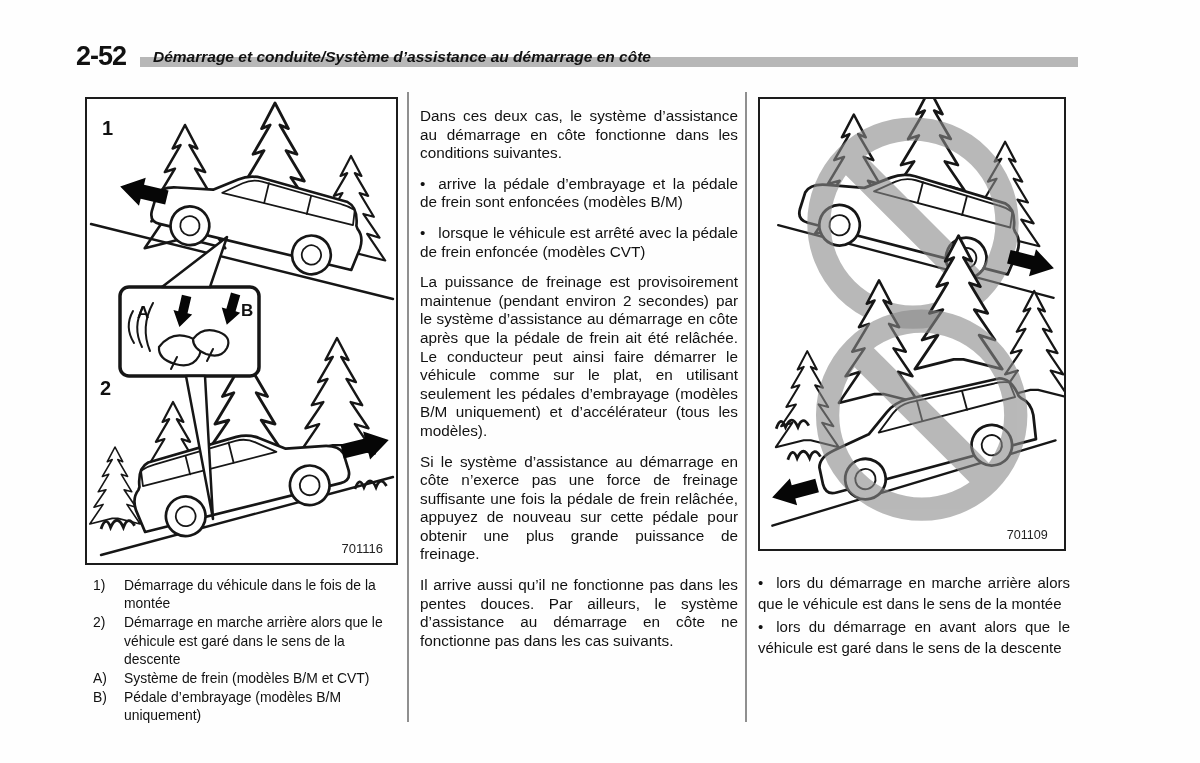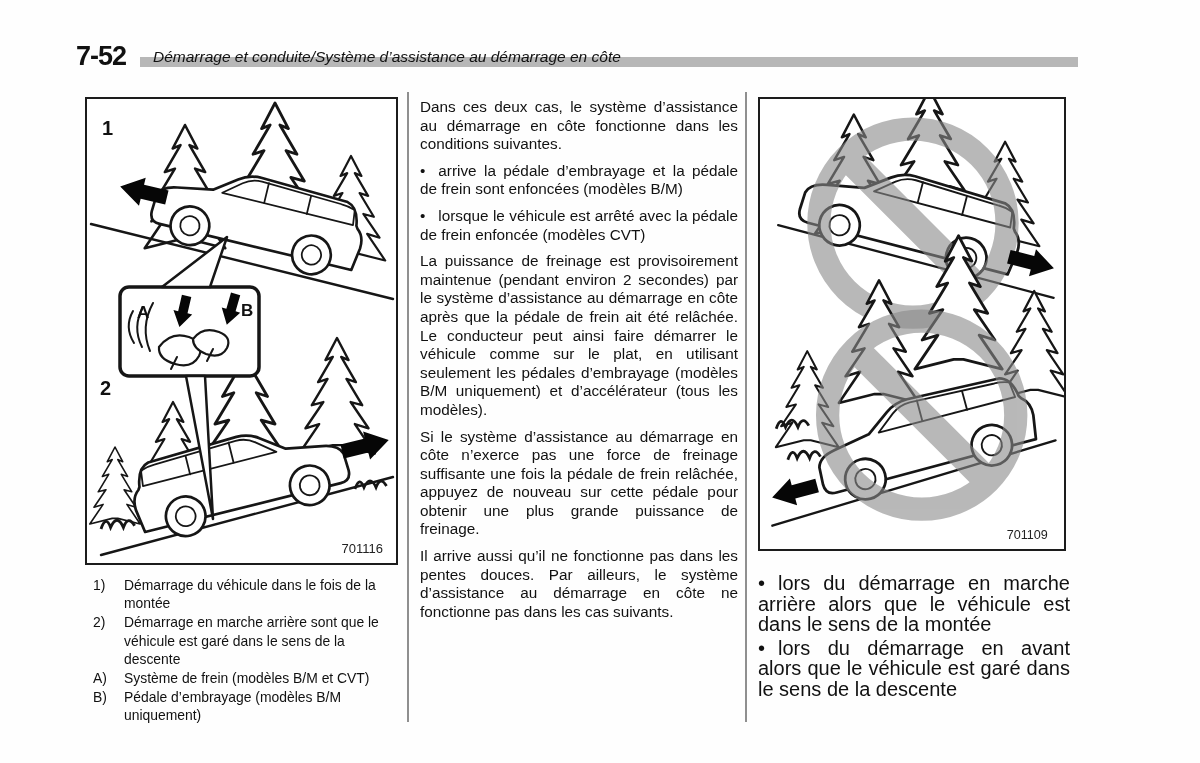--- a/index.html
+++ b/index.html
@@ -3,42 +3,42 @@
 <meta charset="utf-8">
 <style>
   html,body{margin:0;padding:0;background:#ffffff;}
   .page{
     position:relative;width:1200px;height:763px;background:#fefefe;overflow:hidden;
     font-family:"Liberation Sans","DejaVu Sans",sans-serif;color:#111;
   }
   
   .pagenum{position:absolute;left:76px;top:41px;font-size:27px;font-weight:bold;letter-spacing:-1px;}
   .hbar{position:absolute;left:140px;top:57px;width:938px;height:10px;background:#b7b7b7;}
-  .htitle{position:absolute;left:153px;top:48px;font-size:15.5px;font-weight:normal;font-style:italic;white-space:nowrap;}
+  .htitle{position:absolute;left:153px;top:48px;font-size:15.5px;font-weight:bold;font-style:italic;white-space:nowrap;}
   
   .vdiv{position:absolute;top:92px;width:2px;height:630px;background:#8f8f8f;}
   .vdiv1{left:407px;} .vdiv2{left:745px;}
   
   .figbox{position:absolute;border:2px solid #1c1c1c;background:#fff;box-sizing:border-box;}
   .leftfig{left:85px;top:97px;width:313px;height:468px;}
   .rightfig{left:758px;top:97px;width:308px;height:454px;}
   .figbox svg{display:block;width:100%;height:100%;}
   
   .ln{stroke:#161616;stroke-width:3;stroke-linejoin:round;stroke-linecap:round;}
   .ln2{stroke:#161616;stroke-width:2;stroke-linejoin:round;stroke-linecap:round;}
   .slope{stroke:#161616;stroke-width:2.4;stroke-linecap:round;}
   .figlabel{font:bold 20px "Liberation Sans",sans-serif;fill:#111;}
   .ablabel{font:bold 17px "Liberation Sans",sans-serif;fill:#111;}
   .figcode{font:13px "Liberation Sans",sans-serif;fill:#222;}
   
   .midcol{position:absolute;left:420px;top:95px;width:318px;font-size:15.3px;line-height:18.6px;text-align:justify;}
-  .midcol p{margin:3px 0 8px 0;}
+  .midcol p{margin:12px 0 8px 0;}
   .bul{margin-right:13px;}
   
-  .rightcol{position:absolute;left:758px;top:573px;width:312px;font-size:20px;line-height:20.6px;text-align:justify;}
+  .rightcol{position:absolute;left:758px;top:573px;width:312px;font-size:15px;line-height:20.6px;text-align:justify;}
   .rightcol p{margin:0 0 3px 0;}
   
   .legend{position:absolute;left:93px;top:576px;width:306px;font-size:13.9px;line-height:18.2px;}
   .lrow{display:flex;margin:0 0 1px 0;}
   .lkey{flex:0 0 31px;}
   .ltxt{flex:1;}
 </style>
 </head>
 <body>
 
@@ -55,21 +55,21 @@
       <circle class="ln2" fill="#fff" cx="74" cy="28" r="11"></circle>
     </g>
     <path id="def-tree" fill="#fff" stroke="#161616" stroke-width="2.3" stroke-linejoin="round" d="M0,-100 L11,-79 L4,-82 L18,-58 L9,-61 L24,-36 L13,-39 L30,-14 L17,-18 L36,10 L4,2 L-4,2 L-36,10 L-17,-18 L-30,-14 L-13,-39 L-24,-36 L-9,-61 L-18,-58 L-4,-82 L-11,-79 Z"></path>
     <polygon id="def-arrow" points="0,-11 42,-11 42,-23 80,1 42,25 42,13 0,13" fill="#060606"></polygon>
     <path id="def-grass" d="M0,0 q3,-9 6,-1 q4,-9 8,0 q3,-8 7,-1" fill="none" stroke="#161616" stroke-width="1.8"></path>
   </defs>
 </svg>
 
 <div class="page">
 
-  <div class="pagenum">7-52</div>
+  <div class="pagenum">2-52</div>
   <div class="hbar"></div>
   <div class="htitle">Démarrage et conduite/Système d’assistance au démarrage en côte</div>
 
   <div class="vdiv vdiv1"></div>
   <div class="vdiv vdiv2"></div>
 
   <div class="figbox leftfig">
     <svg viewBox="0 0 309 464">
 
       <g>
@@ -123,21 +123,21 @@
     </svg>
   </div>
 
   <div class="legend">
     <div class="lrow">
       <span class="lkey">1)</span>
       <span class="ltxt">Démarrage du véhicule dans le fois de la montée</span>
     </div>
     <div class="lrow">
       <span class="lkey">2)</span>
-      <span class="ltxt">Démarrage en marche arrière sont que le véhicule est garé dans le sens de la descente</span>
+      <span class="ltxt">Démarrage en marche arrière alors que le véhicule est garé dans le sens de la descente</span>
     </div>
     <div class="lrow">
       <span class="lkey">A)</span>
       <span class="ltxt">Système de frein (modèles B/M et CVT)</span>
     </div>
     <div class="lrow">
       <span class="lkey">B)</span>
       <span class="ltxt">Pédale d’embrayage (modèles B/M uniquement)</span>
     </div>
   </div>

